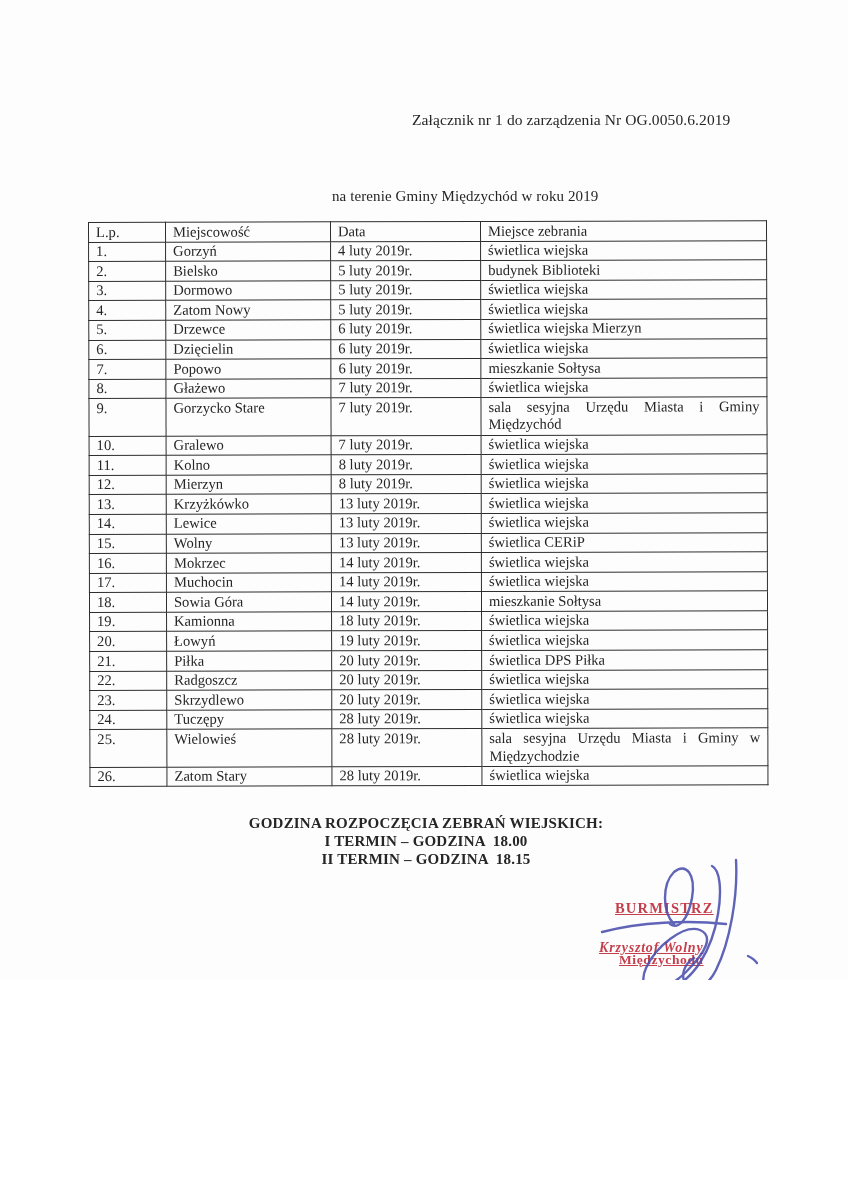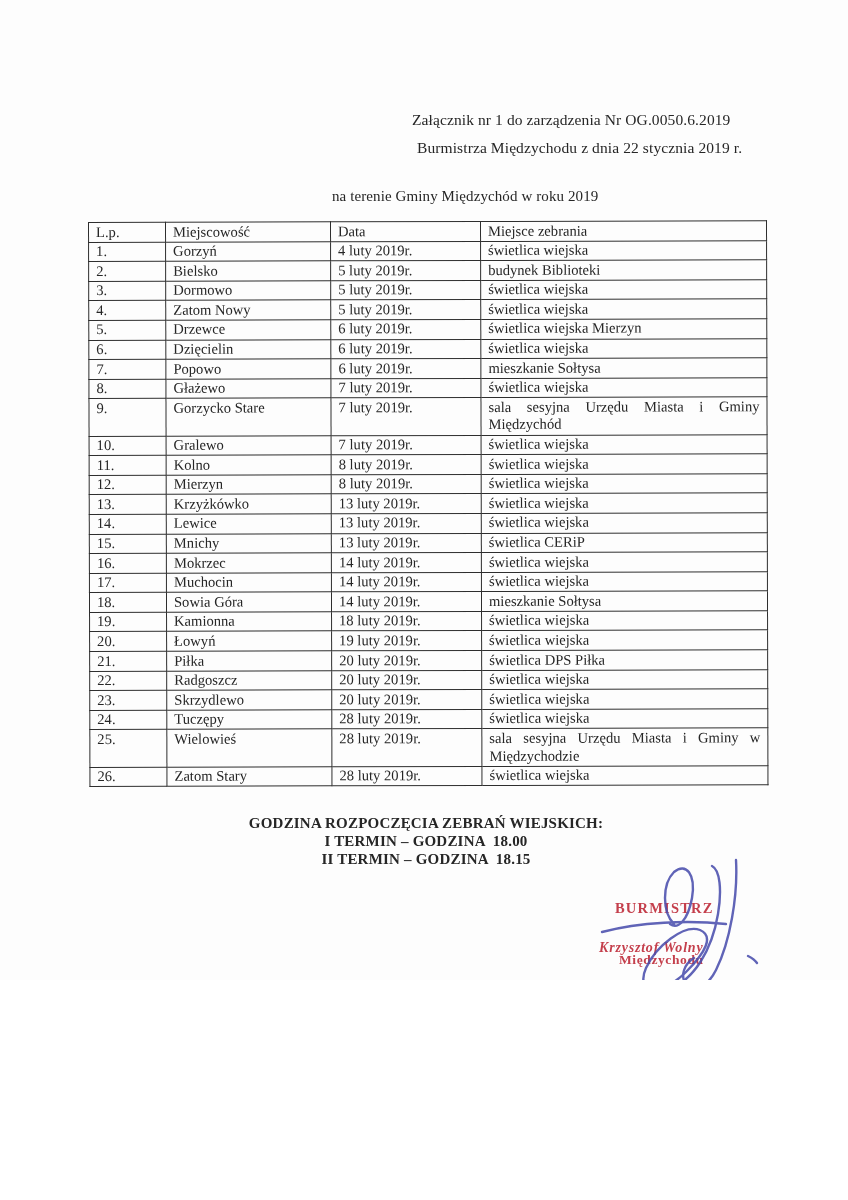--- a/index.html
+++ b/index.html
@@ -26,21 +26,21 @@
     font-weight:normal; text-align:left; vertical-align:top; overflow:hidden;
   }
   table.schedule td.col-3 { text-align:justify; }
 
   
   .times { position:absolute; left:0; top:814px; width:852px; text-align:center;
            font-weight:bold; font-size:15px; }
   .times div { white-space:pre; line-height:18px; letter-spacing:0.2px; }
 
   
-  .stamp-line { position:absolute; color:#c43f4c; font-weight:bold; white-space:nowrap; }
+  .stamp-line { position:absolute; color:#c43f4c; font-weight:bold; white-space:nowrap;text-decoration:underline; }
   .stamp-title { left:615px; top:900px; font-size:14.5px; letter-spacing:1.2px; }
   .stamp-city  { left:619px; top:952px; font-size:13.5px; letter-spacing:0.6px; }
   .stamp-name  { left:599px; top:940px; font-size:14px; font-style:italic; letter-spacing:0.8px; }
   .signature-svg { position:absolute; left:588px; top:856px; }
 
   
   .footer-group { position:absolute; left:0; top:0; width:848px; height:1200px;
                   transform:rotate(0.5deg); transform-origin:14px 1122px; pointer-events:none; }
   .footer-rule { position:absolute; left:11px; top:1119px; width:738px; height:2.5px; background:#232323; }
   .footer-id   { position:absolute; left:20px; top:1125px; font-size:13.5px; white-space:nowrap; }
@@ -51,21 +51,20 @@
                       background:#e8e8e8; border-top:1px solid #d2d2d2;
                       transform:rotate(0.35deg); transform-origin:0 0; }
   .scan-edge-right { position:absolute; left:836px; top:1088px; width:2px; height:95px; background:#e4e4e4; }
 </style>
 </head>
 <body>
 
 <div class="page">
 
   <div class="attach-line attach-1">Załącznik nr 1 do zarządzenia Nr OG.0050.6.2019</div>
-  <div class="attach-line attach-2">Burmistrza Międzychodu z dnia 22 stycznia 2019 r.</div>
   <div class="title-line title-2">na terenie Gminy Międzychód w roku 2019</div>
 
   <table class="schedule">
     <colgroup>
       <col style="width:77px">
         <col style="width:165px">
         <col style="width:150px">
         <col style="width:286px">
     </colgroup>
     <thead>
@@ -156,21 +155,21 @@
           <td class="col-3">świetlica wiejska</td>
         </tr>
         <tr>
           <td class="col-0">14.</td>
           <td class="col-1">Lewice</td>
           <td class="col-2">13 luty 2019r.</td>
           <td class="col-3">świetlica wiejska</td>
         </tr>
         <tr>
           <td class="col-0">15.</td>
-          <td class="col-1">Mnichy</td>
+          <td class="col-1">Wolny</td>
           <td class="col-2">13 luty 2019r.</td>
           <td class="col-3">świetlica CERiP</td>
         </tr>
         <tr>
           <td class="col-0">16.</td>
           <td class="col-1">Mokrzec</td>
           <td class="col-2">14 luty 2019r.</td>
           <td class="col-3">świetlica wiejska</td>
         </tr>
         <tr>

